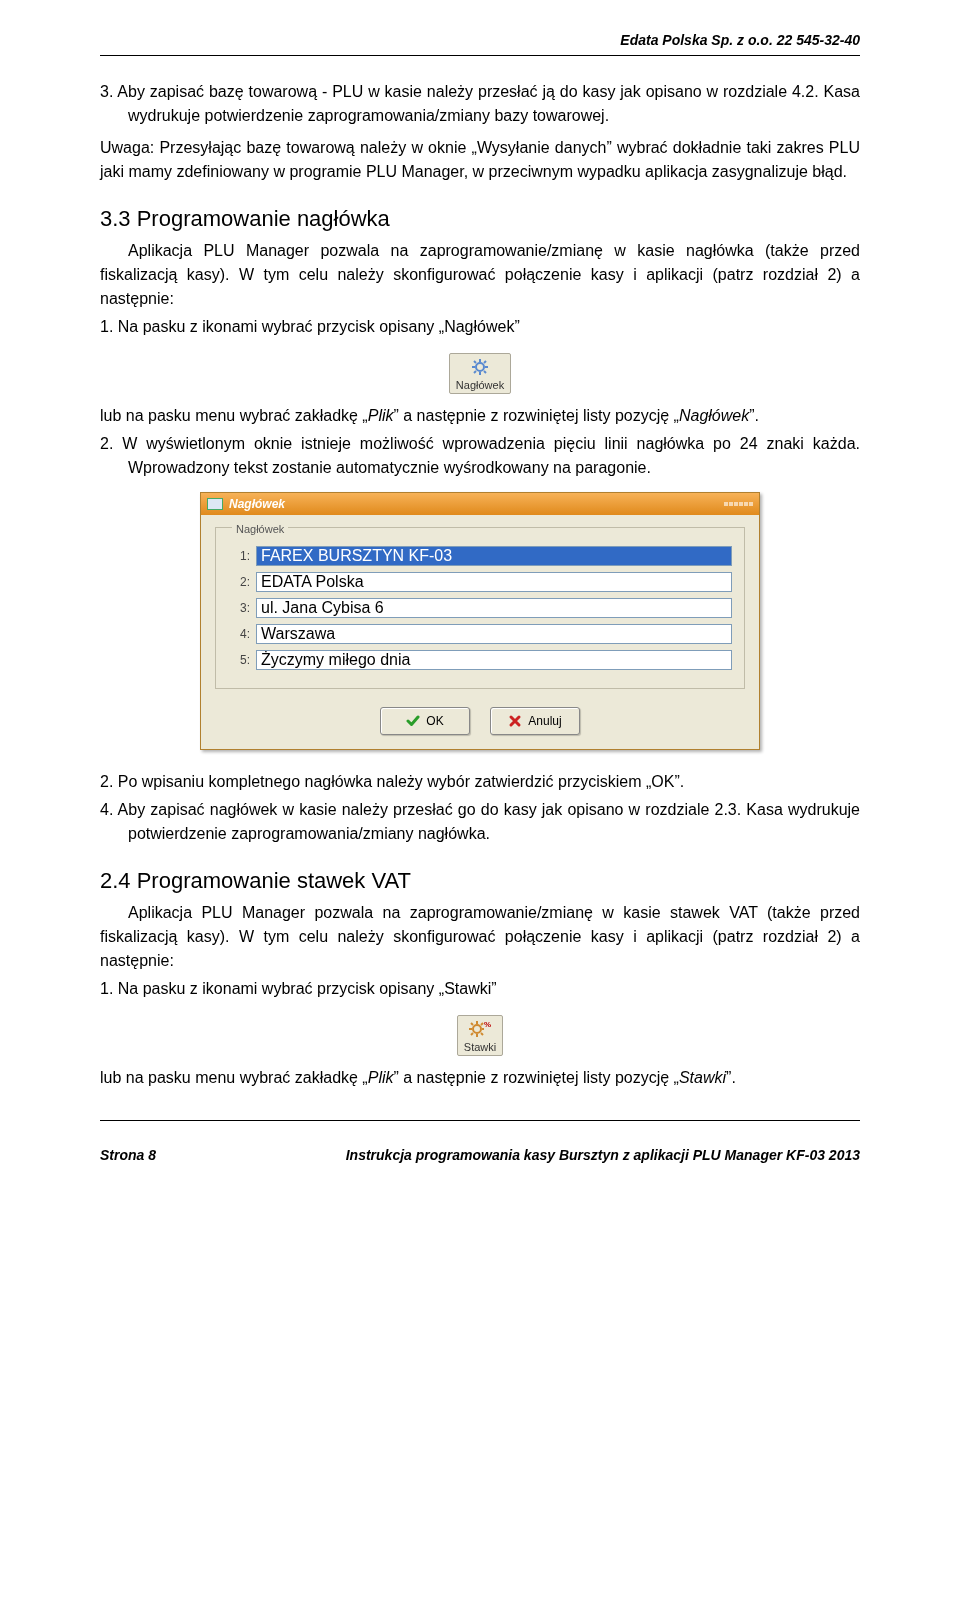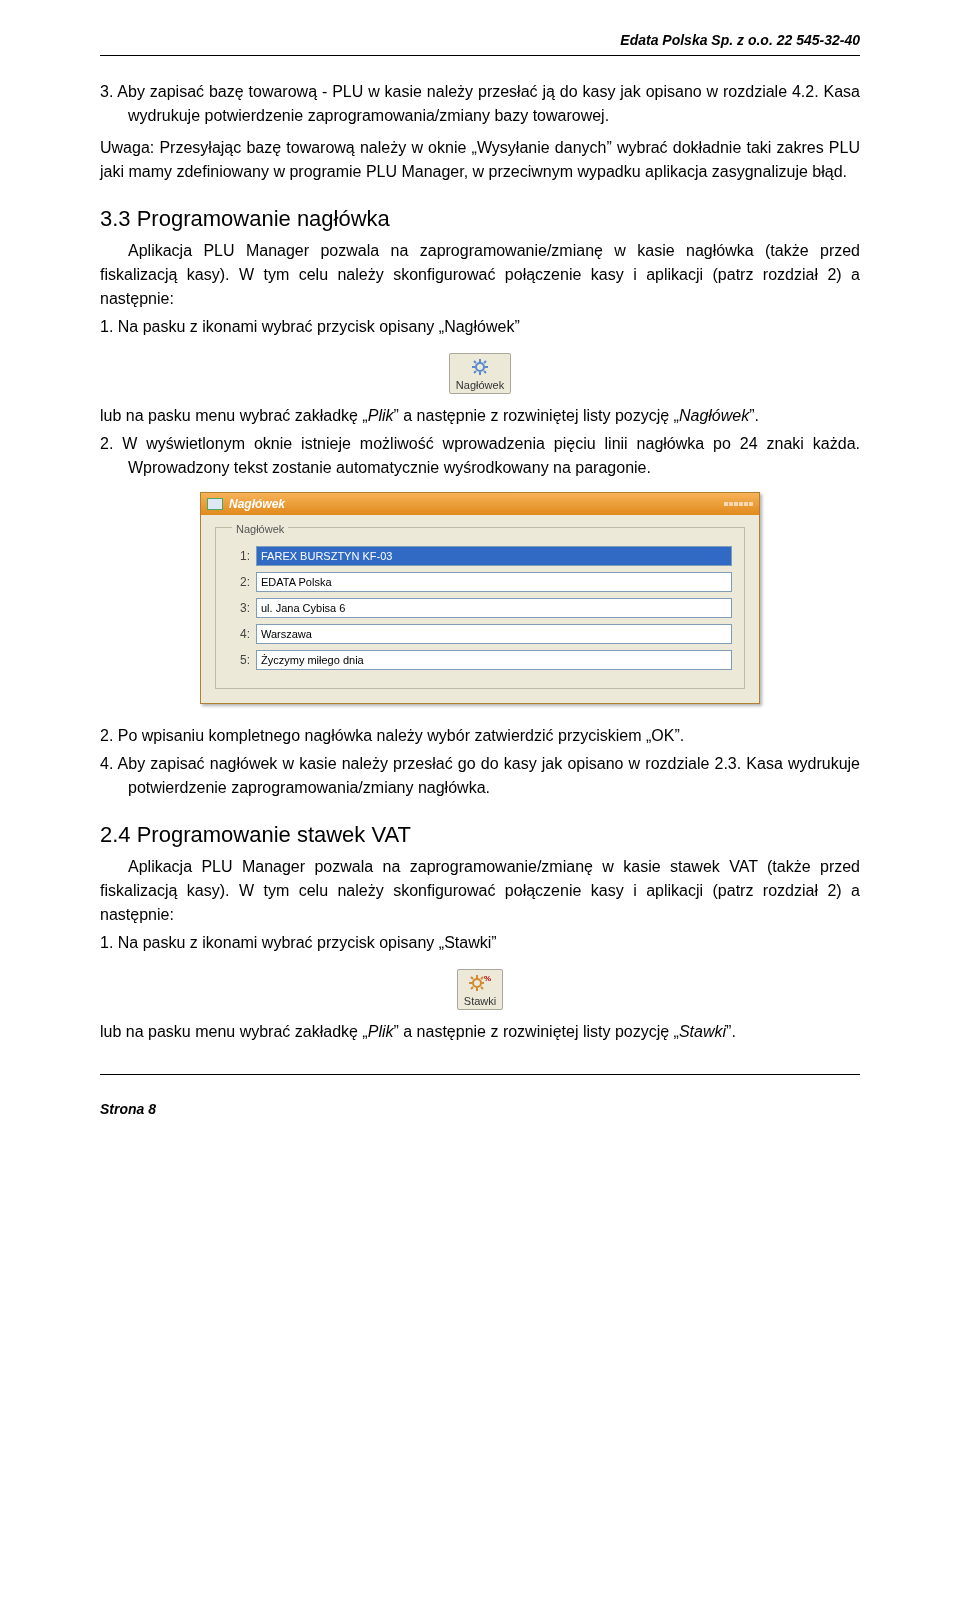--- a/index.html
+++ b/index.html
@@ -117,21 +117,21 @@
   }
   .row .num {
     width: 22px;
     text-align: right;
     color: #444;
     margin-right: 6px;
   }
   .row input[type=text] {
     flex: 1;
     font-family: Tahoma, Arial, sans-serif;
-    font-size: 11px;
+    font-size: 16px;
     padding: 2px 4px;
     border: 1px solid #7f9db9;
     background: #fff;
     color: #000;
     height: 20px;
   }
   .row input.sel {
     background: #316ac5;
     color: #fff;
   }
@@ -240,20 +240,34 @@
           </div>
           <div class="row">
             <span class="num">4:</span>
             <input type="text" value="Warszawa" style="">
           </div>
           <div class="row">
             <span class="num">5:</span>
             <input type="text" value="Życzymy miłego dnia" style="">
           </div>
         </div>
+    </div>
+    <div class="btnbar">
+      <div class="winbtn">
+        <svg width="14" height="14" viewBox="0 0 14 14">
+          <path d="M2 7 L5.5 10.5 L12 3" fill="none" stroke="#2a9d2a" stroke-width="3" stroke-linecap="round" stroke-linejoin="round"></path>
+        </svg>
+        <span>OK</span>
+      </div>
+      <div class="winbtn">
+        <svg width="14" height="14" viewBox="0 0 14 14">
+          <path d="M3 3 L11 11 M11 3 L3 11" stroke="#cc2222" stroke-width="3" stroke-linecap="round"></path>
+        </svg>
+        <span>Anuluj</span>
+      </div>
     </div>
   </div>
 </div>
 
 <p class="para indent-hang">2.  Po wpisaniu kompletnego nagłówka należy wybór zatwierdzić przyciskiem „OK”.</p>
 <p class="para indent-hang justify">4.  Aby zapisać nagłówek w kasie należy przesłać go do kasy jak opisano w rozdziale 2.3. Kasa wydrukuje potwierdzenie zaprogramowania/zmiany nagłówka.</p>
 
 <div class="section-title">2.4 Programowanie stawek VAT</div>
 <p class="para justify" style="text-indent:28px">Aplikacja PLU Manager pozwala na zaprogramowanie/zmianę w kasie stawek VAT (także przed fiskalizacją kasy). W tym celu należy skonfigurować połączenie kasy i aplikacji (patrz rozdział 2) a następnie:</p>
 <p class="para indent-hang">1.  Na pasku z ikonami wybrać przycisk opisany „Stawki”</p>
@@ -278,13 +292,14 @@
   </div>
 </div>
 
 <p class="para">
   <span>lub na pasku menu wybrać zakładkę „</span><i>Plik</i><span>” a następnie z rozwiniętej listy pozycję „</span><i>Stawki</i><span>”.</span>
 </p>
 
 <hr class="footer-rule">
 <div class="footer">
   <span>Strona 8</span>
+  <span>Instrukcja programowania kasy Bursztyn z aplikacji PLU Manager KF-03 2013</span>
 </div>
 
 </body></html>

